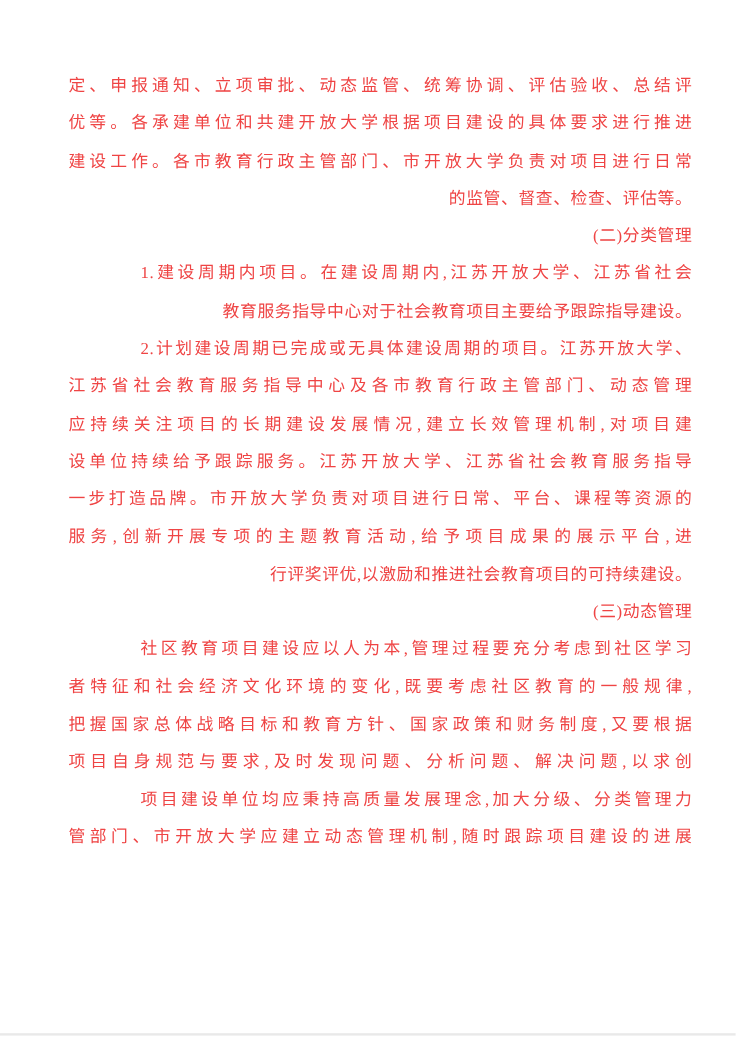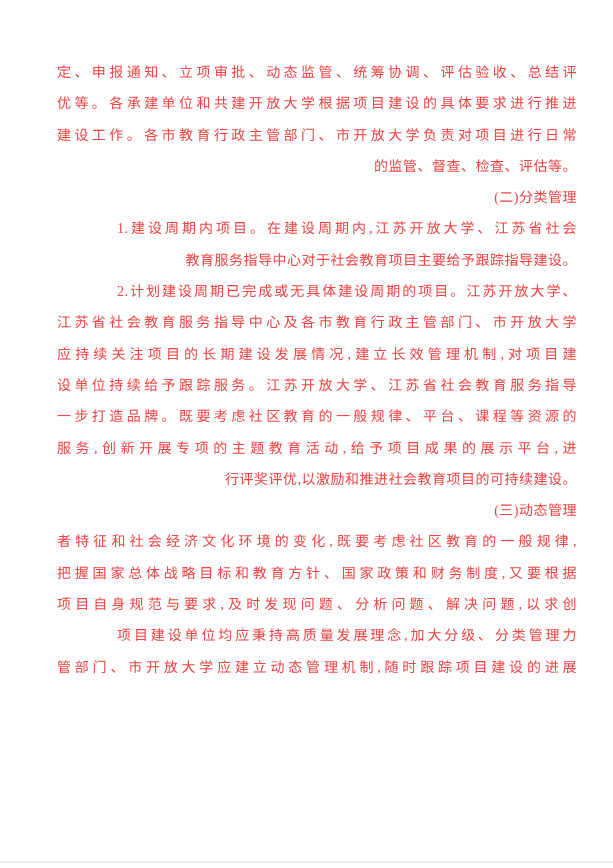--- a/index.html
+++ b/index.html
@@ -59,27 +59,28 @@
 <div class="page">
   <div class="textblock">
     <div class="ln j">定、申报通知、立项审批、动态监管、统筹协调、评估验收、总结评</div>
     <div class="ln j">优等。各承建单位和共建开放大学根据项目建设的具体要求进行推进</div>
     <div class="ln j">建设工作。各市教育行政主管部门、市开放大学负责对项目进行日常</div>
     <div class="ln">的监管、督查、检查、评估等。</div>
     <div class="ln i">(二)分类管理</div>
     <div class="ln i j">1.建设周期内项目。在建设周期内,江苏开放大学、江苏省社会</div>
     <div class="ln">教育服务指导中心对于社会教育项目主要给予跟踪指导建设。</div>
     <div class="ln i j">2.计划建设周期已完成或无具体建设周期的项目。江苏开放大学、</div>
-    <div class="ln j">江苏省社会教育服务指导中心及各市教育行政主管部门、市开放大学</div>
+    <div class="ln j">江苏省社会教育服务指导中心及各市教育行政主管部门、动态管理</div>
     <div class="ln j">应持续关注项目的长期建设发展情况,建立长效管理机制,对项目建</div>
     <div class="ln j">设单位持续给予跟踪服务。江苏开放大学、江苏省社会教育服务指导</div>
-    <div class="ln j">一步打造品牌。既要考虑社区教育的一般规律、平台、课程等资源的</div>
+    <div class="ln j">一步打造品牌。市开放大学负责对项目进行日常、平台、课程等资源的</div>
     <div class="ln j">服务,创新开展专项的主题教育活动,给予项目成果的展示平台,进</div>
     <div class="ln">行评奖评优,以激励和推进社会教育项目的可持续建设。</div>
     <div class="ln i">(三)动态管理</div>
+    <div class="ln i j">社区教育项目建设应以人为本,管理过程要充分考虑到社区学习</div>
     <div class="ln j">者特征和社会经济文化环境的变化,既要考虑社区教育的一般规律,</div>
     <div class="ln j">把握国家总体战略目标和教育方针、国家政策和财务制度,又要根据</div>
     <div class="ln j">项目自身规范与要求,及时发现问题、分析问题、解决问题,以求创</div>
     <div class="ln i j">项目建设单位均应秉持高质量发展理念,加大分级、分类管理力</div>
     <div class="ln j">管部门、市开放大学应建立动态管理机制,随时跟踪项目建设的进展</div>
   </div>
   <div class="page-bottom-edge"></div>
 </div>
 
 </body></html>

